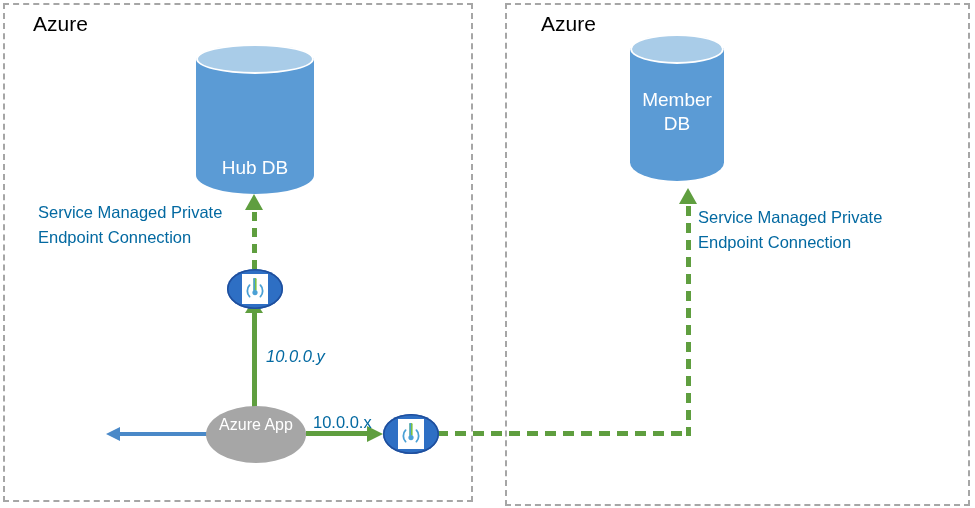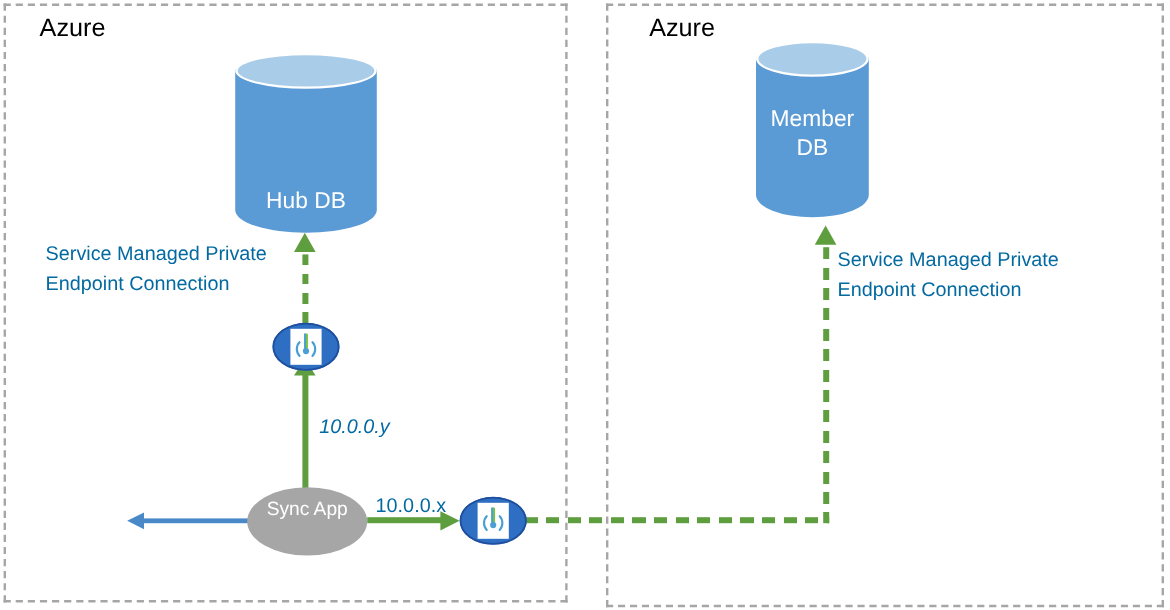--- a/index.html
+++ b/index.html
@@ -258,21 +258,21 @@
 
   <div class="cylinder" id="member-db">
     <div class="cyl-body"></div>
     <div class="cyl-top"></div>
     <div class="cyl-label">Member
 DB</div>
   </div>
 
 
   <div id="sync-app">
-    <div class="ellipse-label">Sync
+    <div class="ellipse-label">Azure
 App</div>
   </div>
 
   <div class="pe-badge" id="pe-hub">
     <div class="pe-icon-tile">
       <svg width="26" height="30" viewBox="0 0 26 30" aria-hidden="true">
         <rect x="11.4" y="4" width="3.2" height="13" rx="1.2" fill="#7ac143"></rect>
         <rect x="11.4" y="4" width="1.6" height="13" fill="#4aa0d5"></rect>
         <circle cx="13" cy="18.6" r="2.6" fill="#4aa0d5"></circle>
         <path d="M7.6 11.2 C4.6 14.2 4.6 19.6 7.6 22.6" stroke="#4aa0d5" stroke-width="1.8" fill="none" stroke-linecap="round"></path>

